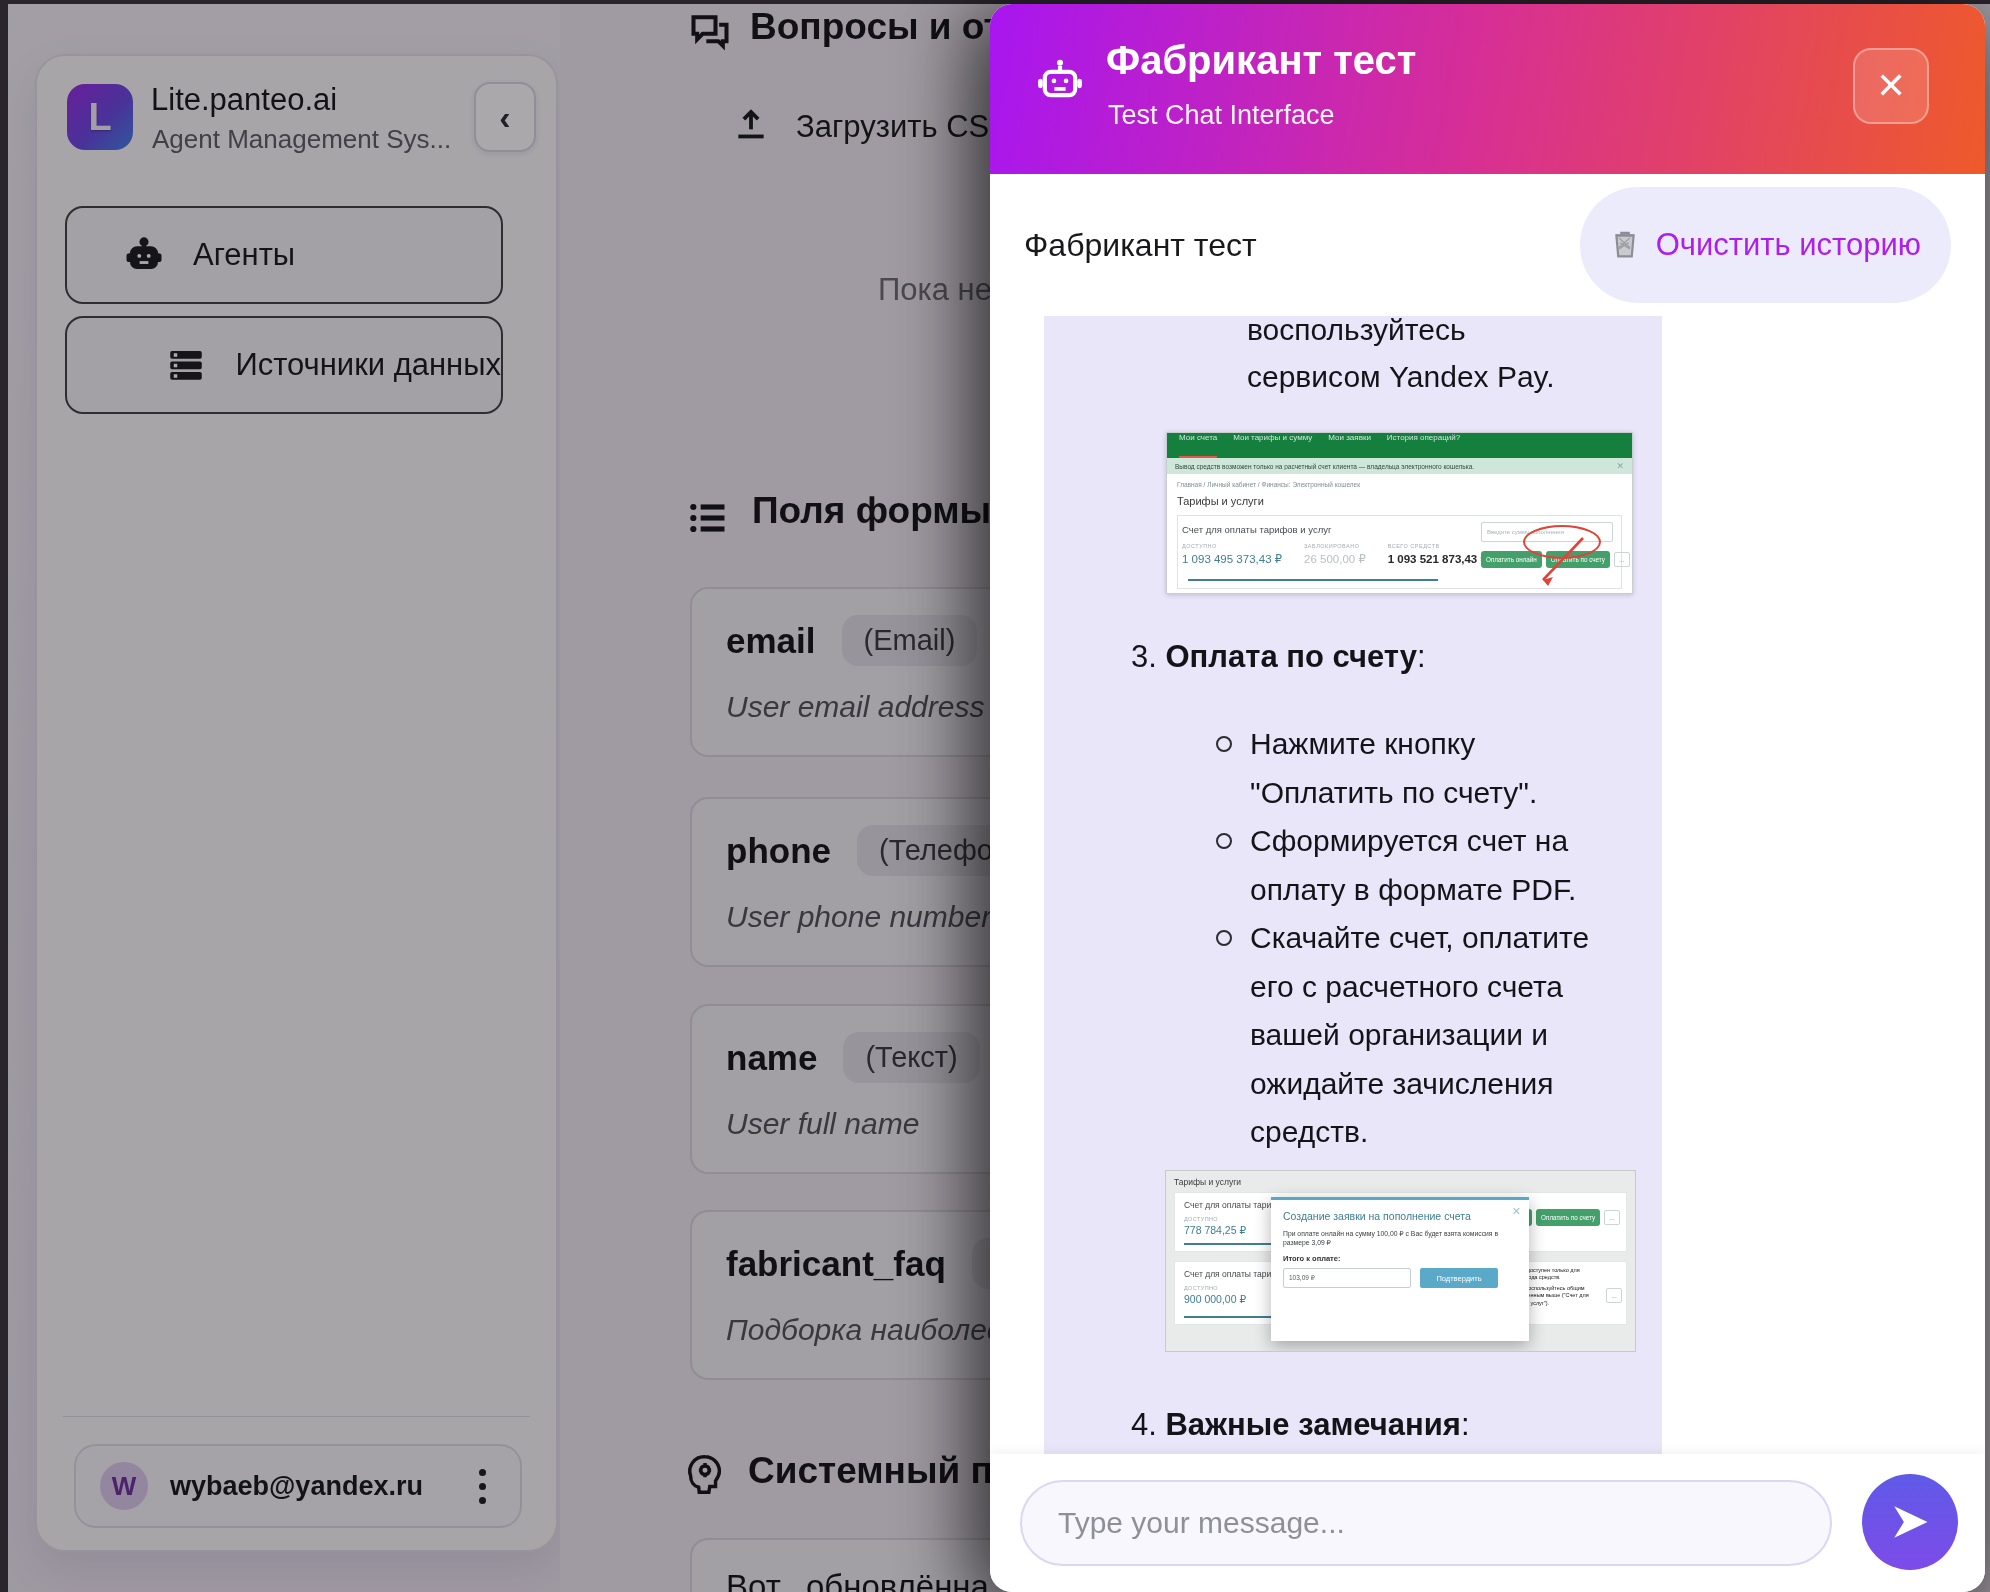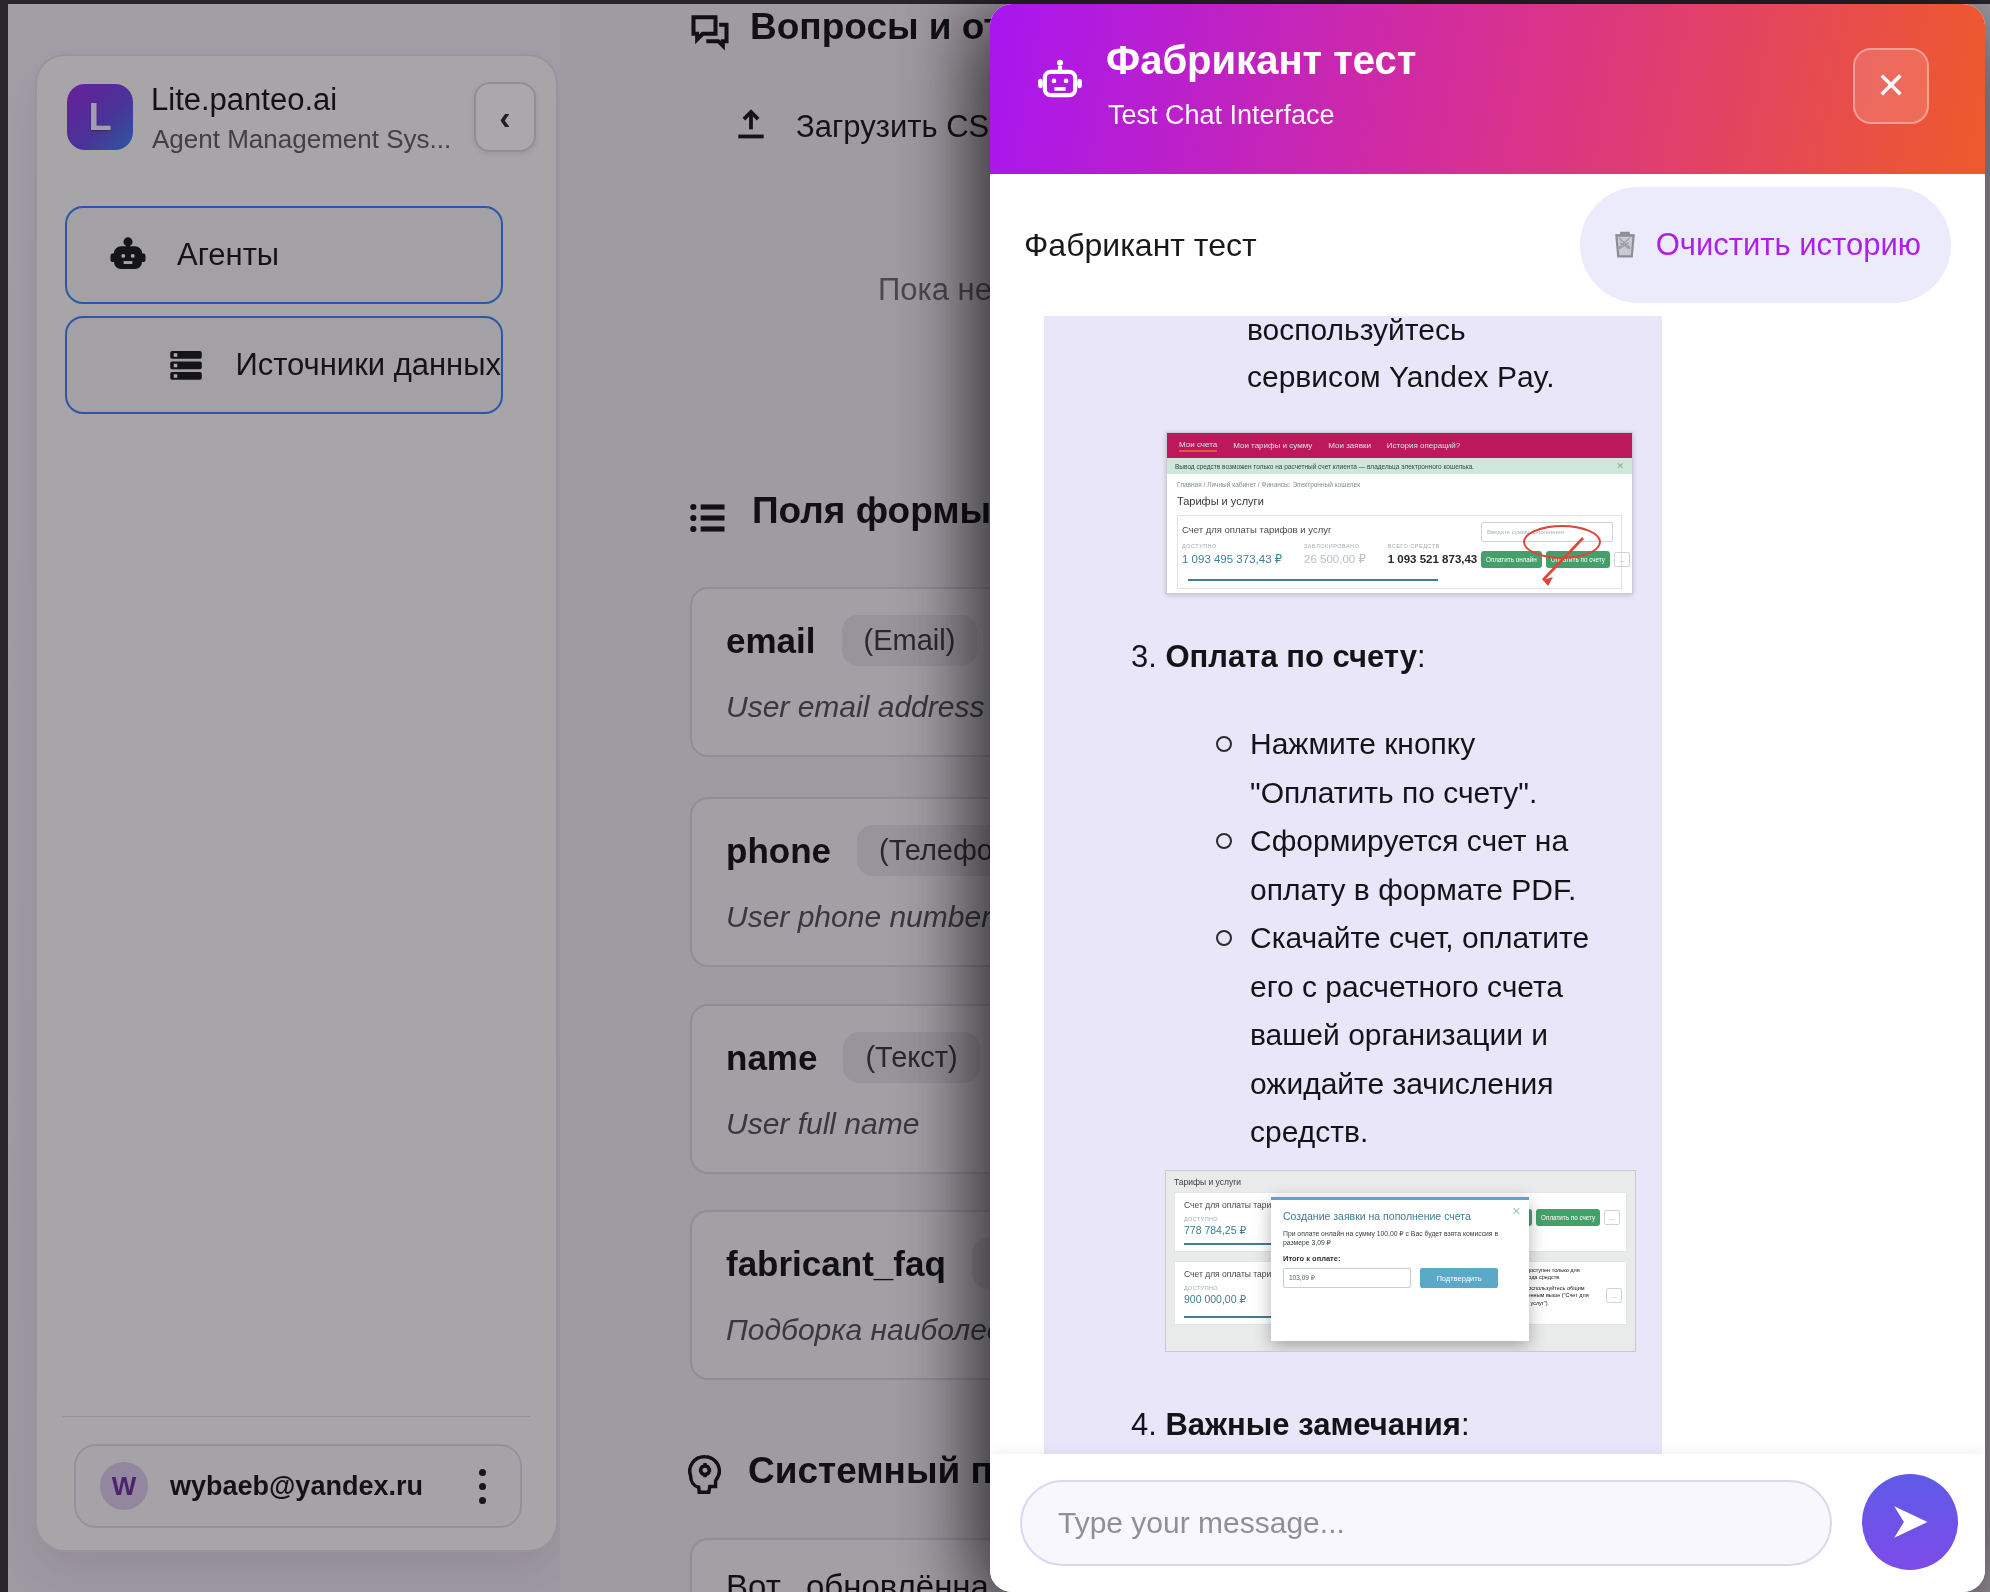--- a/index.html
+++ b/index.html
@@ -20,22 +20,22 @@
     background:linear-gradient(135deg,#9б26e8 0%, #8a2be2 30%, #3f6ae0 100%);
     background:linear-gradient(135deg,#9a2ae6 0%,#6b46e0 55%,#3f82e8 100%);
     display:flex;align-items:center;justify-content:center;}
   .logo span{color:#f0eef5;font-weight:bold;font-size:38px;text-shadow:0 1px 2px rgba(0,0,0,.3);}
   .brand-title{position:absolute;left:84px;top:0px;font-size:31px;font-weight:normal;color:#141418;}
   .brand-sub{position:absolute;left:85px;top:42px;font-size:26px;color:#5c5c64;}
   .collapse-btn{position:absolute;right:0;top:0;width:58px;height:66px;border-radius:16px;
     background:#fdfcfe;border:2px solid #d9d4e0;display:flex;align-items:center;justify-content:center;
     font-size:34px;font-weight:bold;color:#2a2a2e;box-shadow:0 2px 6px rgba(40,30,60,.10);}
   .menu-item{position:absolute;left:28px;width:438px;height:98px;border-radius:18px;
-    background:#f3f0f6;border:2px solid #3b82f6;display:flex;align-items:center;gap:28px;
-    padding-left:40px;box-sizing:border-box;font-size:31px;font-weight:500;color:#18181b;}
+    background:#f3f0f6;border:2px solid #404040;display:flex;align-items:center;gap:28px;
+    padding-left:56px;box-sizing:border-box;font-size:31px;font-weight:500;color:#18181b;}
   .menu-item .mi-icon{width:42px;height:42px;flex:0 0 auto;display:flex;}
   .sb-divider{position:absolute;left:26px;right:26px;top:1360px;height:1px;background:#dcd7e2;}
   .user-pill{position:absolute;left:37px;top:1388px;width:448px;height:84px;border-radius:22px;
     background:#f6f4f8;border:2px solid #ded9e4;display:flex;align-items:center;gap:22px;
     padding:0 24px;box-sizing:border-box;}
   .avatar{width:48px;height:48px;border-radius:50%;background:#d9c9ea;color:#6d2f9e;
     display:flex;align-items:center;justify-content:center;font-size:26px;font-weight:bold;flex:0 0 auto;}
   .user-email{font-size:27px;font-weight:bold;color:#161619;flex:1;}
   .kebab{display:flex;flex-direction:column;gap:7px;padding:6px 10px;}
   .kebab i{width:7px;height:7px;border-radius:50%;background:#1c1c1f;}
@@ -89,21 +89,21 @@
   .step-h{position:absolute;left:87px;font-size:31px;white-space:nowrap;}
   .step-h b{font-weight:bold;}
   .blist{position:absolute;left:0;top:428px;margin:0;padding:0 0 0 206px;list-style:none;}
   .blist li{position:relative;width:344px;font-size:30px;line-height:48.5px;}
   .blist li::before{content:"";position:absolute;left:-34px;top:16px;width:12px;height:12px;
     border:2.5px solid #2b2b30;border-radius:50%;}
 
   
   .shot1{position:absolute;left:122px;top:140px;width:467px;height:162px;background:#ffffff;
     border:1px solid #c9ced2;box-shadow:0 1px 5px rgba(0,0,0,.18);box-sizing:border-box;overflow:hidden;}
-  .s1nav{height:25px;background:#be185d;display:flex;align-items:center;gap:16px;padding:0 12px;}
+  .s1nav{height:25px;background:#15803d;display:flex;gap:16px;padding:0 12px;}
   .s1nav span{font-size:8px;color:#d6e3e5;white-space:nowrap;}
   .s1nav span:first-child{border-bottom:2px solid #e0584a;padding-bottom:1px;}
   .s1alert{height:16px;background:#cfe6da;display:flex;align-items:center;padding:0 8px;}
   .s1alert .txt{font-size:6.5px;color:#2e4a3f;flex:1;white-space:nowrap;overflow:hidden;}
   .s1alert .x{font-size:9px;color:#84ab97;}
   .s1body{padding:7px 10px 0 10px;}
   .s1bc{font-size:6.5px;color:#7e8f95;white-space:nowrap;}
   .s1title{font-size:11px;font-weight:500;color:#3a3a3a;margin-top:7px;}
   .s1card{margin-top:8px;border:1px solid #dfe3e5;position:relative;height:74px;padding:8px 4px;box-sizing:border-box;}
   .s1ct{font-size:9.5px;font-weight:500;color:#454c4f;}

